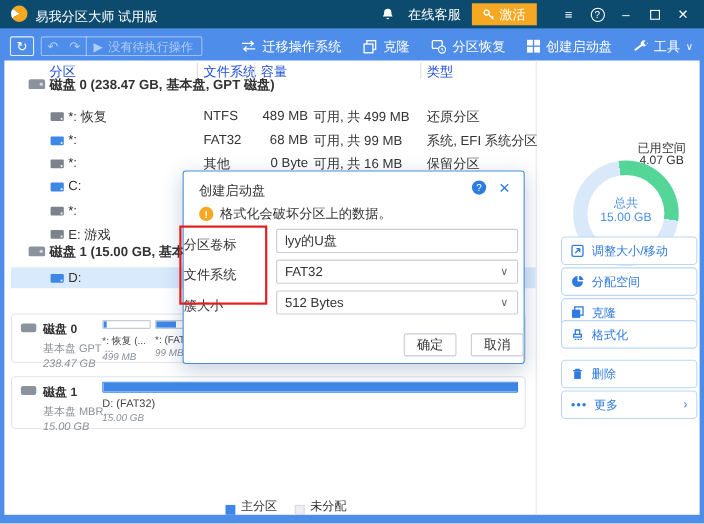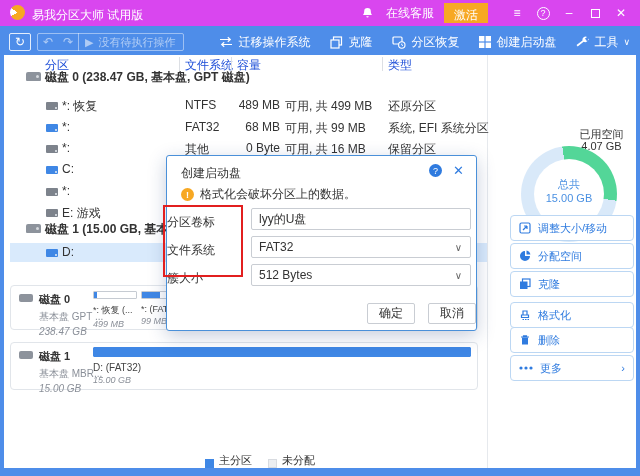--- a/index.html
+++ b/index.html
@@ -1,27 +1,27 @@
 <!DOCTYPE html>
 <html><head>
 <meta charset="utf-8">
 <style>
   * { margin:0; padding:0; box-sizing:border-box; }
   html,body { background:#e8e8e8; }
   body { font-family:"Liberation Sans", sans-serif; }
   #app { position:relative; width:640px; height:476px; background:#4e8de9; overflow:hidden; }
 
   
-  .titlebar { position:absolute; left:0; top:0; width:640px; height:26px; background:#d946ef; display:flex; align-items:center; }
+  .titlebar { position:absolute; left:0; top:0; width:640px; height:26px; background:#0c4a6e; display:flex; align-items:center; }
   .logo { position:absolute; left:10px; top:5px; width:15px; height:15px; border-radius:50%;
           background:conic-gradient(from 40deg,#f7a823 0 200deg,#ffffff 200deg 265deg,#f7a823 265deg 360deg); }
   .app-title { position:absolute; left:32px; top:7px; color:#ffffff; font-size:12px; }
   .tb-right { position:absolute; right:8px; top:0; height:26px; display:flex; align-items:center; }
   .support { display:flex; align-items:center; color:#ffffff; font-size:12px; gap:13px; margin-right:10px; }
-  .activate-btn { height:20px; background:#f7a823; color:#ffffff; font-size:12px; display:flex; align-items:center; gap:4px; padding:0 10px; margin-right:14px;flex-direction:column; }
+  .activate-btn { height:20px; background:#f7a823; color:#ffffff; font-size:12px; display:flex; align-items:center; gap:4px; padding:0 10px; margin-right:14px; }
   .win-ctl { width:22px; height:20px; color:#ffffff; font-size:12px; display:flex; align-items:center; justify-content:center; margin-left:4px; }
   .help-circle { width:13px; height:13px; border:1px solid #fff; border-radius:50%; font-size:9px; display:flex; align-items:center; justify-content:center; }
   .box-glyph { width:9px; height:9px; border:1px solid #fff; }
 
   
   .toolbar { position:absolute; left:0; top:26px; width:640px; height:29px; background:#4e8de9; }
   .refresh-btn { position:absolute; left:9px; top:33px; width:22px; height:18px; border:1px solid rgba(255,255,255,.85); border-radius:2px; color:#fff; font-size:12px; display:flex; align-items:center; justify-content:center; }
   .pending-group { position:absolute; left:37px; top:33px; height:18px; border:1px solid rgba(255,255,255,.45); border-radius:2px; display:flex; align-items:center; color:rgba(255,255,255,.55); font-size:11px; padding:0 8px 0 0; }
   .pending-group .arrow { width:20px; text-align:center; color:rgba(255,255,255,.55); font-size:12px; }
   .pending-group .sep { width:1px; height:18px; background:rgba(255,255,255,.45); margin-right:6px; }
@@ -280,21 +280,21 @@
         </svg>
       <span>分配空间</span>
     </div>
     <div class="side-btn" style="top:216px">
       <svg width="12" height="12" viewBox="0 0 12 12">
           <rect x="3.5" y="1" width="7.5" height="7.5" fill="none" stroke="#2f7bdf" stroke-width="1.2"></rect>
           <rect x="1" y="3.5" width="7.5" height="7.5" fill="#2f7bdf"></rect>
         </svg>
       <span>克隆</span>
     </div>
-    <div class="side-btn" style="top:247px">
+    <div class="side-btn" style="top:236px">
       <svg width="12" height="12" viewBox="0 0 12 12">
           <path d="M4 2h4v4H4zM2.5 6h7v2.5h-7z" fill="none" stroke="#2f7bdf" stroke-width="1.2"></path>
           <path d="M3.5 10.5h1.5M6 10.5h1.5M8.5 10.5H10" stroke="#2f7bdf" stroke-width="1.2"></path>
         </svg>
       <span>格式化</span>
     </div>
     <div class="side-btn" style="top:272px">
       <svg width="12" height="12" viewBox="0 0 12 12">
           <path d="M2 3h8M4.5 3V1.8h3V3" fill="none" stroke="#2f7bdf" stroke-width="1.2"></path>
           <rect x="3" y="3.5" width="6" height="7" fill="#2f7bdf"></rect>

